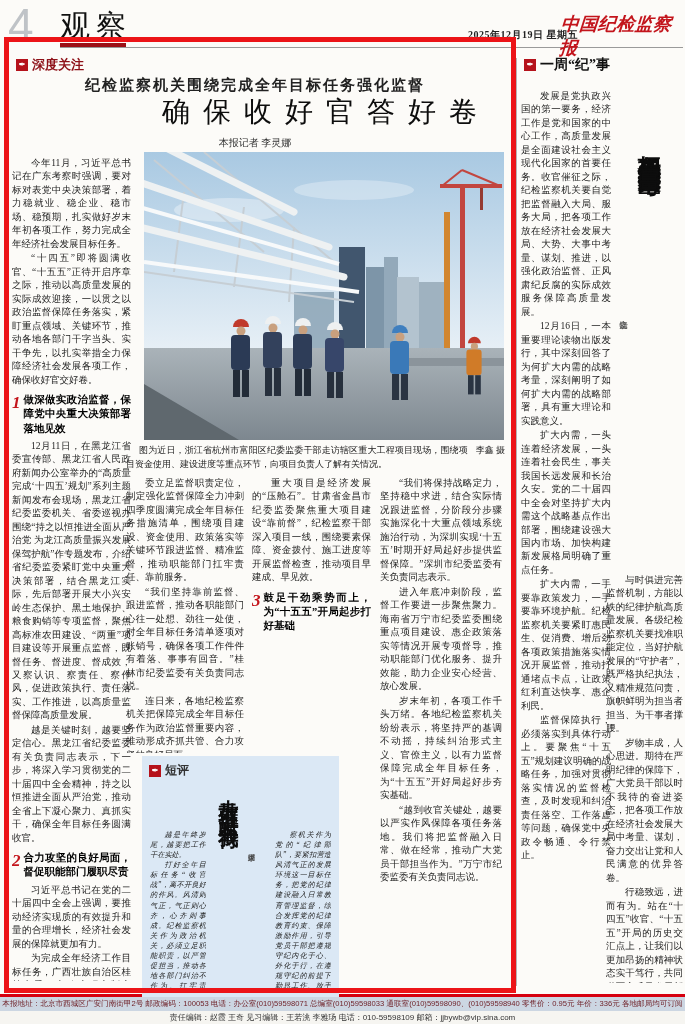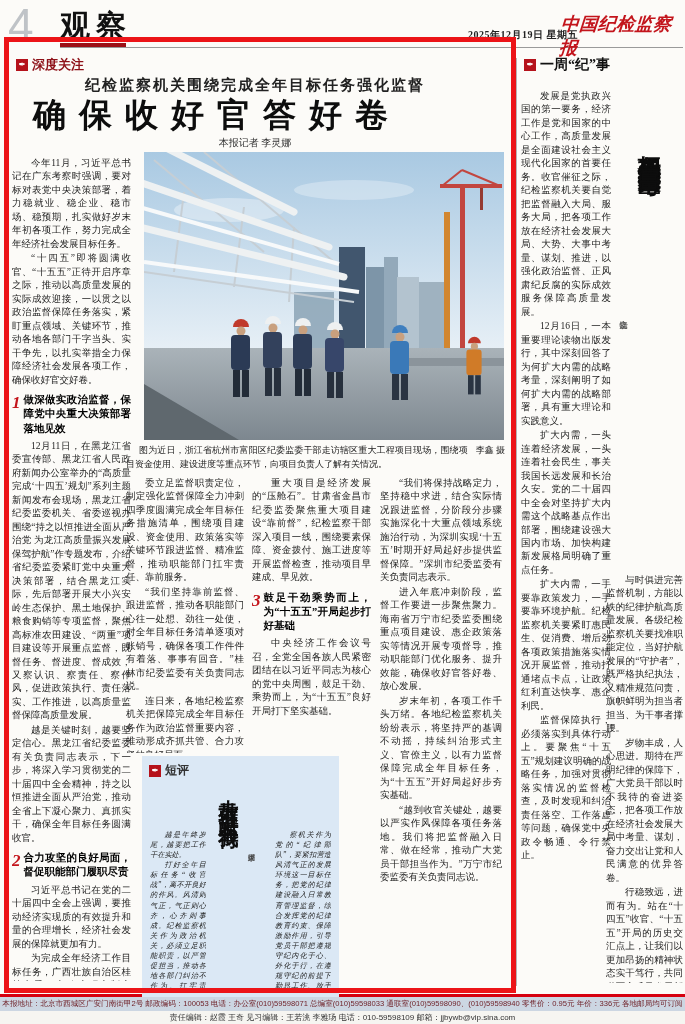--- a/index.html
+++ b/index.html
@@ -1,36 +1,36 @@
 <!DOCTYPE html>
 <html><head>
 <meta charset="utf-8">
 <style>
   html,body{margin:0;padding:0;}
   body{width:685px;height:1024px;position:relative;background:#fcfbf8;overflow:hidden;
        font-family:"Liberation Serif","DejaVu Serif",serif;color:#1b1b1b;}
   .abs{position:absolute;}
   
   .pagenum{left:8px;top:-2px;font-size:46px;color:#bfc3c7;font-family:"Liberation Sans",sans-serif;font-weight:400;}
-  .section-title{left:60px;top:6px;font-size:30px;font-weight:700;letter-spacing:6px;color:#111;}
+  .section-title{left:60px;top:6px;font-size:30px;font-weight:400;letter-spacing:6px;color:#111;}
   .section-underline{left:60px;top:43px;width:66px;height:5px;background:#9d1016;}
   .header-rule{left:60px;top:47px;right:2px;height:1px;background:#9a9a9a;}
   .date-line{left:468px;top:28px;font-size:10px;font-weight:700;color:#222;letter-spacing:.5px;}
   .masthead{left:560px;top:12px;font-size:18px;font-weight:900;color:#c3151c;font-style:italic;letter-spacing:.5px;transform:skewX(-4deg);}
   
   .annotation-box{left:4px;top:37px;width:502px;height:946px;border:5px solid #ec1418;z-index:60;pointer-events:none;}
   .v-divider{left:516px;top:58px;width:1px;height:928px;background:#b5b5b5;}
   
   .marker{display:inline-flex;align-items:center;gap:4px;font-weight:700;}
   .marker .sq{width:12px;height:12px;background:#b5121b;color:#fff;font-size:8px;line-height:12px;text-align:center;display:inline-block;}
   .deep-label{left:16px;top:56px;font-size:13px;color:#8e1118;}
   .weekly-label{left:524px;top:56px;font-size:14px;color:#111;}
   
   .kicker{left:20px;top:76px;width:470px;text-align:center;font-size:15px;font-weight:700;letter-spacing:2px;color:#222;}
-  .headline{left:20px;top:93px;width:470px;text-align:left;font-size:33px;font-weight:700;letter-spacing:13px;text-indent:13px;color:#0d0d0d;}
+  .headline{left:20px;top:93px;width:470px;text-align:right;font-size:28px;font-weight:400;letter-spacing:13px;text-indent:13px;color:#0d0d0d;}
   .byline{left:20px;top:136px;width:470px;text-align:center;font-size:10px;color:#333;}
   
   .col{font-size:9.5px;line-height:1.42;text-align:justify;overflow:hidden;color:#1c1c1c;}
   .para{text-indent:2em;margin:0 0 1px 0;}
   .subhead{display:flex;align-items:flex-start;gap:3px;margin:6px 0 4px 0;font-weight:700;font-size:10.5px;line-height:1.35;color:#000;}
   .subnum{color:#c3151c;font-style:italic;font-weight:900;font-size:17px;line-height:1;margin-top:1px;}
   .col-left{left:12px;top:157px;width:119px;height:824px;}
   .col-a{left:126px;top:477px;width:118px;height:276px;}
   .col-b{left:252px;top:477px;width:119px;height:276px;}
   .col-c{left:380px;top:477px;width:122px;height:504px;}
@@ -195,25 +195,24 @@
     <p class="para">委立足监督职责定位，制定强化监督保障全力冲刺四季度圆满完成全年目标任务措施清单，围绕项目建设、资金使用、政策落实等关键环节跟进监督、精准监督，推动职能部门扛牢责任、靠前服务。</p>
     <p class="para">“我们坚持靠前监督、跟进监督，推动各职能部门心往一处想、劲往一处使，对全年目标任务清单逐项对账销号，确保各项工作件件有着落、事事有回音。”桂林市纪委监委有关负责同志说。</p>
     <p class="para">连日来，各地纪检监察机关把保障完成全年目标任务作为政治监督重要内容，推动形成齐抓共管、合力攻坚的良好局面。</p>
   </div>
 <div class="abs col col-b">
     <p class="para">重大项目是经济发展的“压舱石”。甘肃省金昌市纪委监委聚焦重大项目建设“靠前督”，纪检监察干部深入项目一线，围绕要素保障、资金拨付、施工进度等开展监督检查，推动项目早建成、早见效。</p>
     <div class="subhead">
       <span class="subnum">3</span>
       <span class="subtext">鼓足干劲乘势而上，为“十五五”开局起步打好基础</span>
     </div>
-    <p class="para">中央经济工作会议号召，全党全国各族人民紧密团结在以习近平同志为核心的党中央周围，鼓足干劲、乘势而上，为“十五五”良好开局打下坚实基础。</p>
   </div>
 <div class="abs col col-c">
     <p class="para">“我们将保持战略定力，坚持稳中求进，结合实际情况跟进监督，分阶段分步骤实施深化十大重点领域系统施治行动，为深圳实现‘十五五’时期开好局起好步提供监督保障。”深圳市纪委监委有关负责同志表示。</p>
-    <p class="para">进入年底冲刺阶段，监督工作要进一步聚焦聚力。海南省万宁市纪委监委围绕重点项目建设、惠企政策落实等情况开展专项督导，推动职能部门优化服务、提升效能，确保收好官答好卷、放心发展。</p>
+    <p class="para">进入年底冲刺阶段，监督工作要进一步聚焦聚力。海南省万宁市纪委监委围绕重点项目建设、惠企政策落实等情况开展专项督导，推动职能部门优化服务、提升效能，助力企业安心经营、放心发展。</p>
     <p class="para">岁末年初，各项工作千头万绪。各地纪检监察机关纷纷表示，将坚持严的基调不动摇，持续纠治形式主义、官僚主义，以有力监督保障完成全年目标任务，为“十五五”开好局起好步夯实基础。</p>
     <p class="para">“越到收官关键处，越要以严实作风保障各项任务落地。我们将把监督融入日常、做在经常，推动广大党员干部担当作为。”万宁市纪委监委有关负责同志说。</p>
   </div>
 
 <div class="abs sc-box">
   <div class="marker sc-label">
     <span class="sq">✒</span>
     <span>短评</span>
   </div>
   <div class="sc-col sc-left col">

